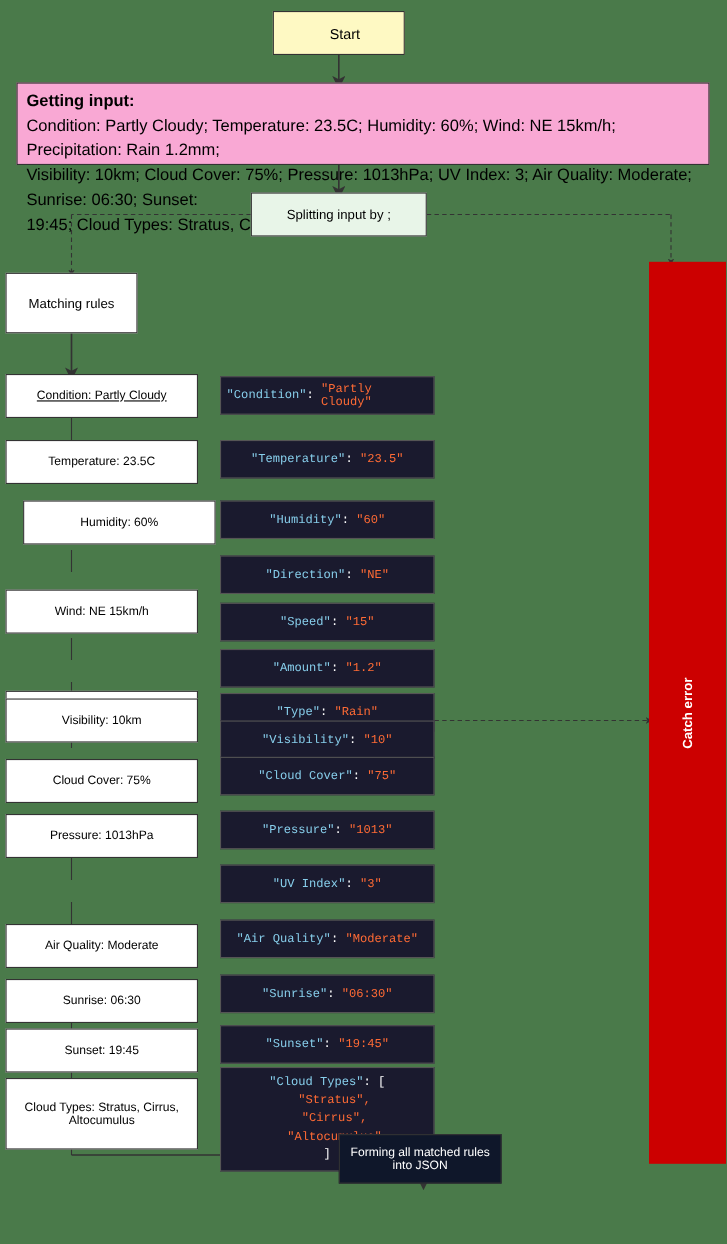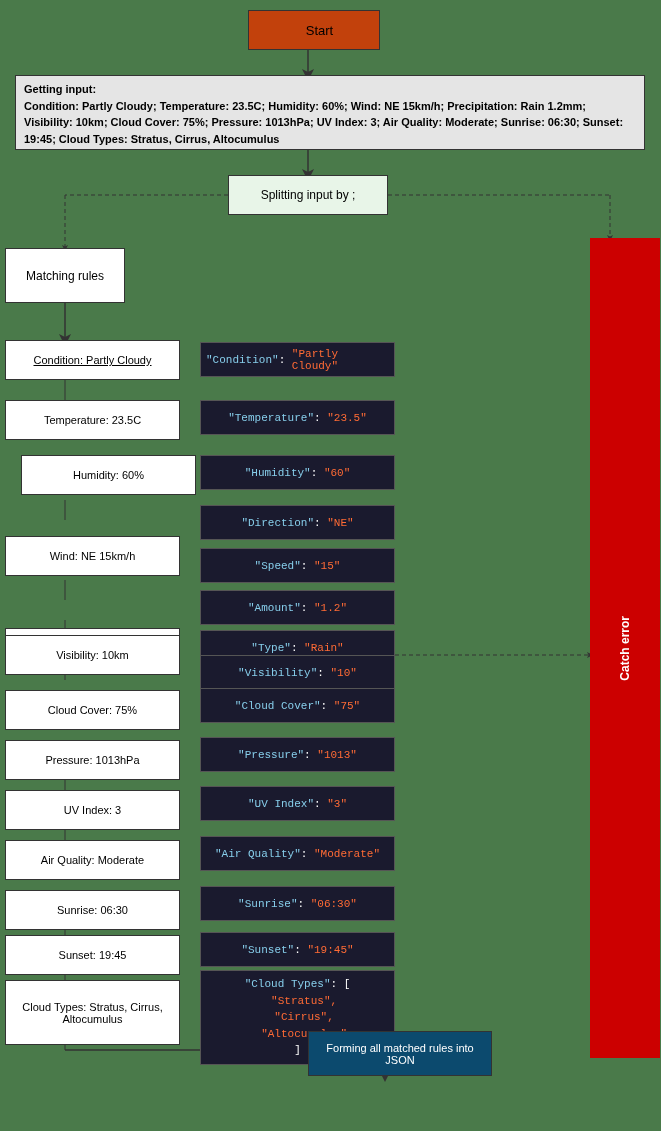--- a/index.html
+++ b/index.html
@@ -17,44 +17,43 @@
       position: relative;
       width: 661px;
       min-height: 1131px;
     }
 
     
     .start-box {
       position: absolute;
       top: 10px;
       left: 248px;
-      width: 132px;
+      width: 120px;
       height: 40px;
-      background: #c2410c;
+      background: #fef9c3;
       border: 1px solid #333;
       display: flex;
       align-items: center;
       justify-content: center;
       font-size: 13px;
       padding-left: 11px;
     }
 
     
     .getting-input-box {
       position: absolute;
       top: 75px;
       left: 15px;
       width: 630px;
       height: 75px;
-      background: #e5e5e5;
+      background: #f9a8d4;
       border: 1px solid #333;
       padding: 5px 8px;
-      font-size: 11px;
+      font-size: 15px;
       line-height: 1.5;
-      font-weight: bold;
     }
 
     
     .splitting-box {
       position: absolute;
       top: 175px;
       left: 228px;
       width: 160px;
       height: 40px;
       background: #e8f5e8;
@@ -146,23 +145,23 @@
     }
 
     .key-text { color: #87ceeb; }
     .val-text { color: #ff6b35; }
 
     
     .forming-json-box {
       position: absolute;
       bottom: 55px;
       left: 308px;
-      width: 184px;
+      width: 148px;
       height: 45px;
-      background: #0c4a6e;
+      background: #0f172a;
       border: 1px solid #333;
       display: flex;
       align-items: center;
       justify-content: flex-start;
       font-size: 11px;
       text-align: center;
       color: white;
       padding: 4px;
     }
 
@@ -276,23 +275,20 @@
   </div>
 
   <div class="data-row-left" style="top:690px;">
     <span>Cloud Cover: 75%</span>
   </div>
 
   <div class="data-row-left" style="top:740px;">
     <span>Pressure: 1013hPa</span>
   </div>
 
-  <div class="data-row-left" style="top:790px;">
-    <span>UV Index: 3</span>
-  </div>
 
   <div class="data-row-left" style="top:840px;">
     <span>Air Quality: Moderate</span>
   </div>
 
   <div class="data-row-left" style="top:890px;">
     <span>Sunrise: 06:30</span>
   </div>
 
   <div class="data-row-left" style="top:935px;">

